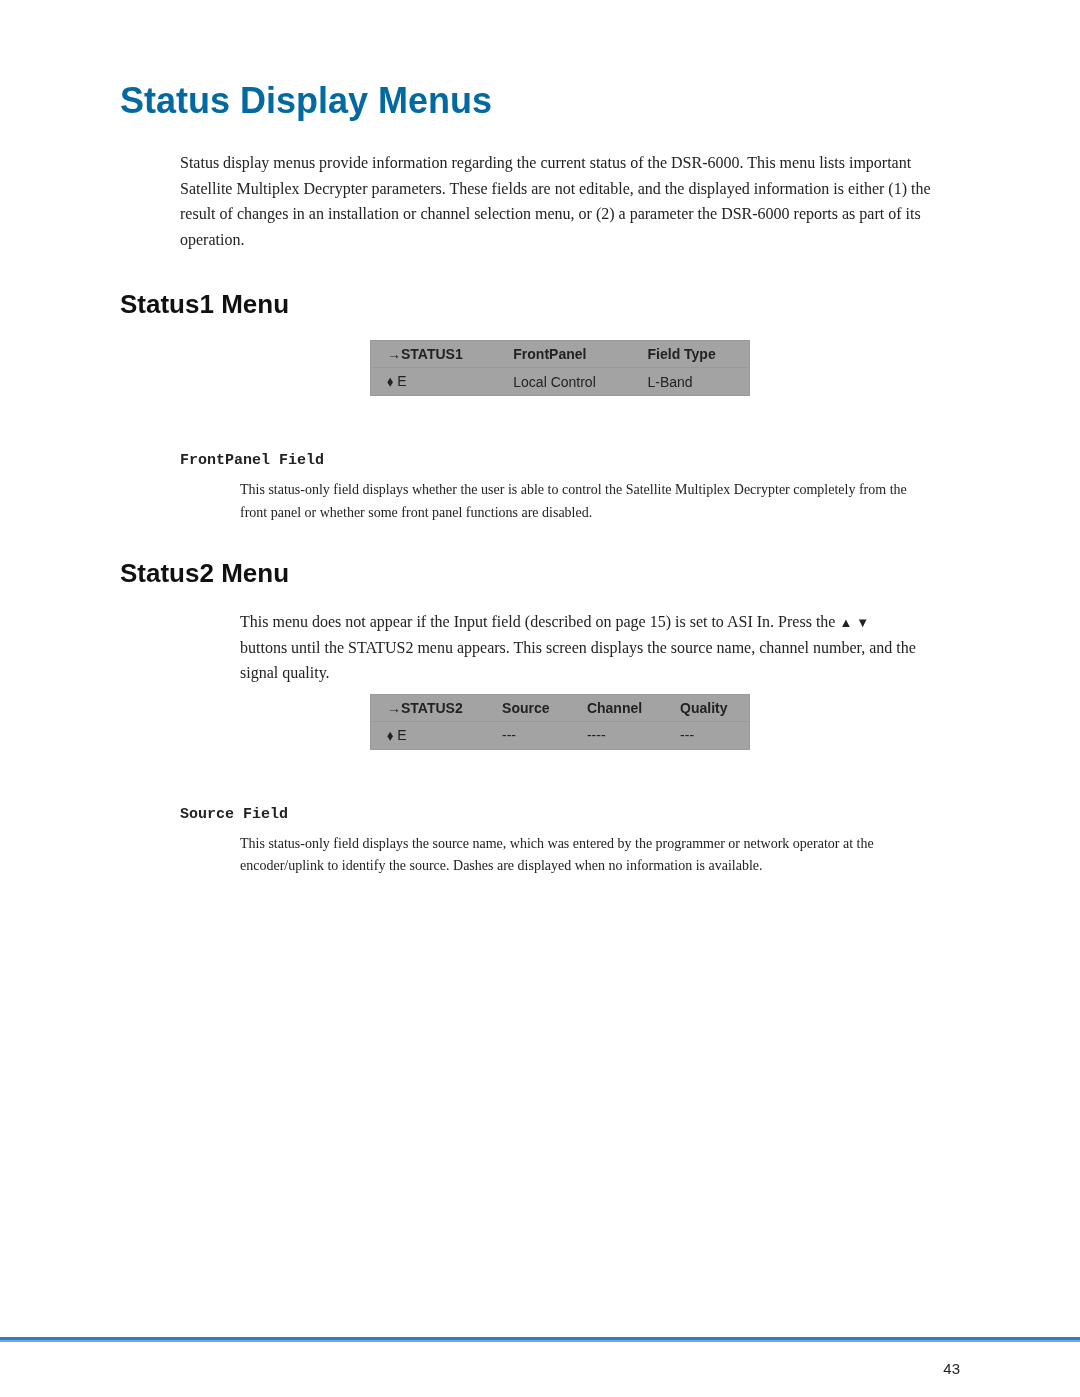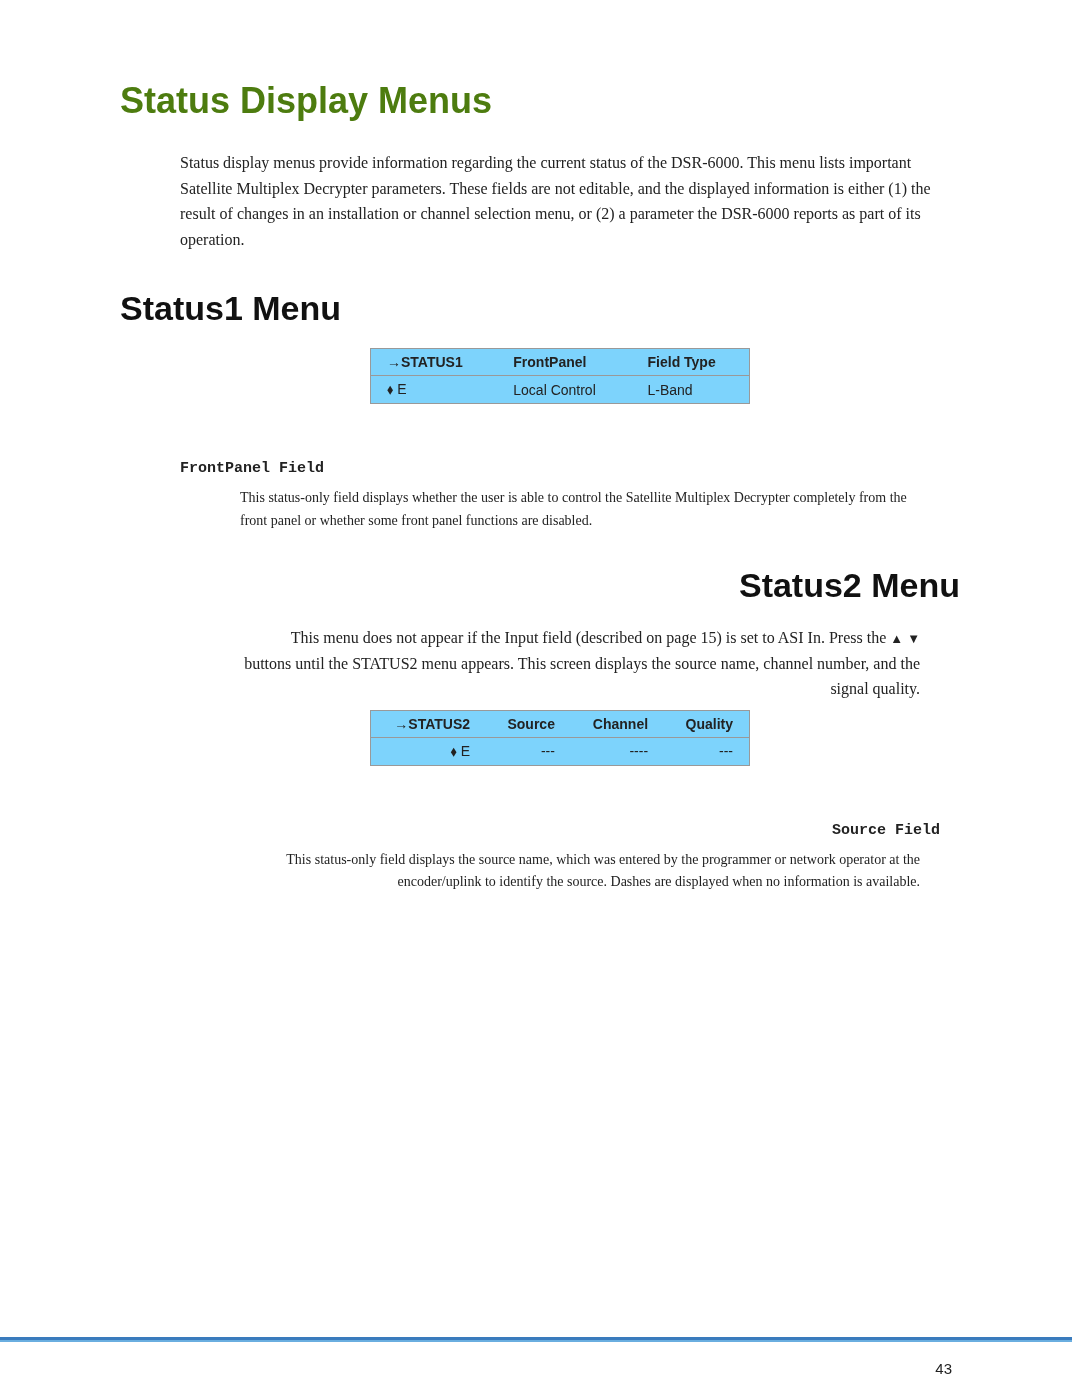--- a/index.html
+++ b/index.html
@@ -21,35 +21,35 @@
       width: 1080px;
       min-height: 1397px;
       padding: 80px 120px 60px 120px;
       position: relative;
     }
 
     .page-title {
       font-family: Arial, Helvetica, sans-serif;
       font-size: 36px;
       font-weight: bold;
-      color: #4d7c0f;
+      color: #0369a1;
       margin-bottom: 28px;
     }
 
     .intro-text {
       font-size: 16px;
       line-height: 1.6;
       margin-bottom: 37px;
       margin-left: 60px;
       margin-right: 20px;
     }
 
     .section-title {
       font-family: Arial, Helvetica, sans-serif;
-      font-size: 34px;
+      font-size: 26px;
       font-weight: bold;
       color: #111111;
       margin-bottom: 20px;
     }
 
     .section-body {
       margin-left: 60px;
       margin-right: 20px;
     }
 
@@ -57,21 +57,21 @@
       font-size: 16px;
       line-height: 1.6;
       margin-bottom: 20px;
     }
 
     .menu-box {
       border: 1px solid #999999;
       display: inline-block;
       margin: 0 auto;
       margin-bottom: 28px;
-      background: #7dd3fc;
+      background: #a3a3a3;
       min-width: 380px;
     }
 
     .menu-box-center {
       display: flex;
       justify-content: center;
       margin-bottom: 28px;
     }
 
     .menu-table {
@@ -117,21 +117,21 @@
     }
 
     .section {
       margin-bottom: 30px;
     }
 
     .footer-wrapper {
       position: absolute;
       bottom: 0;
       left: 0;
-      right: 8px;
+      right: 0;
     }
 
     .footer-bar {
       height: 5px;
       background: linear-gradient(to bottom, #3a7bbd 0%, #3a7bbd 50%, #6aaee0 50%, #6aaee0 100%);
       margin-bottom: 18px;
     }
 
     .footer-page {
       text-align: right;
@@ -141,21 +141,20 @@
       font-size: 15px;
       color: #222222;
     }
 
     .status1-section {
       margin-bottom: 34px;
     }
 
     .status2-section {
       margin-bottom: 34px;
-      text-align: right;
     }
 
     .status2-intro {
       font-size: 16px;
       line-height: 1.6;
       margin-bottom: 8px;
       margin-left: 60px;
       margin-right: 20px;
     }
   </style>

